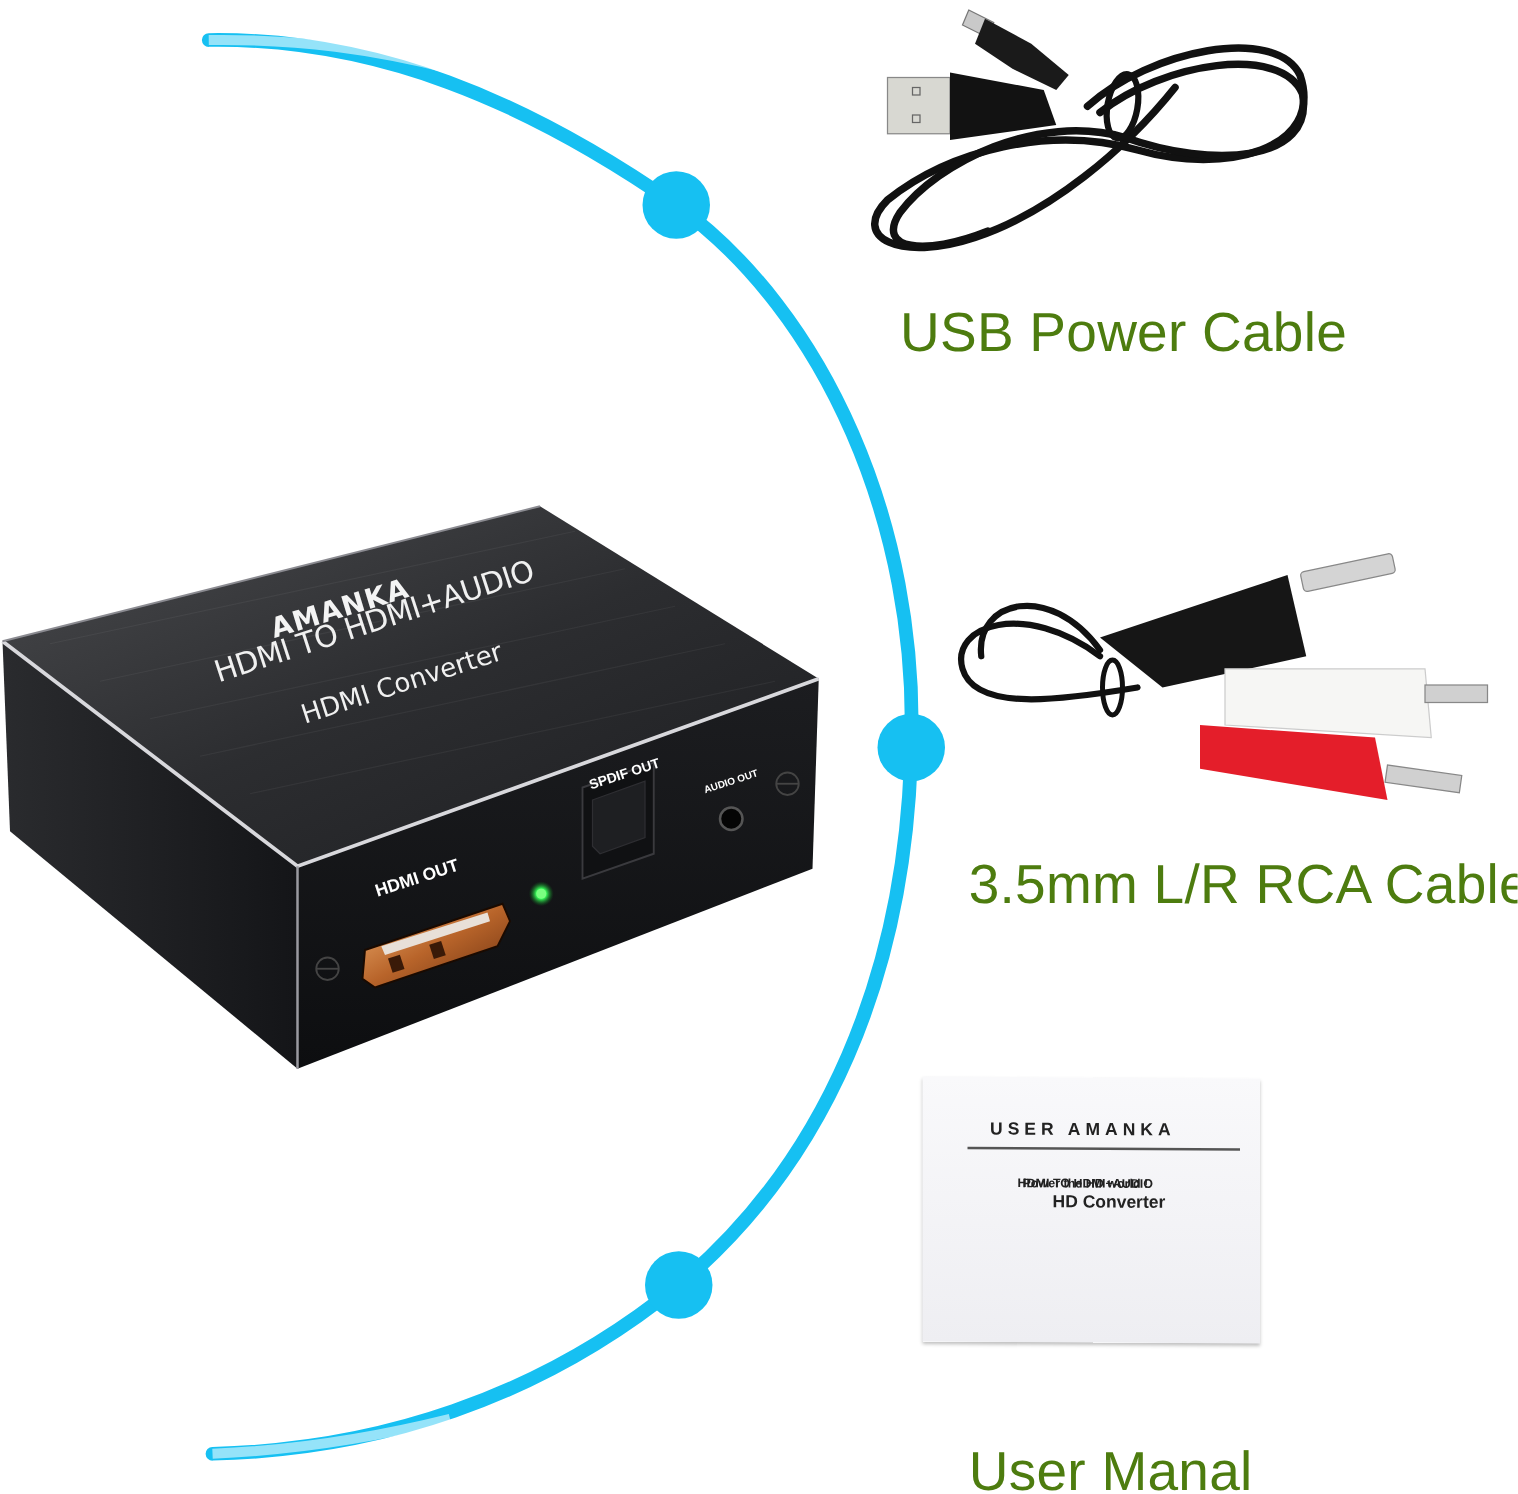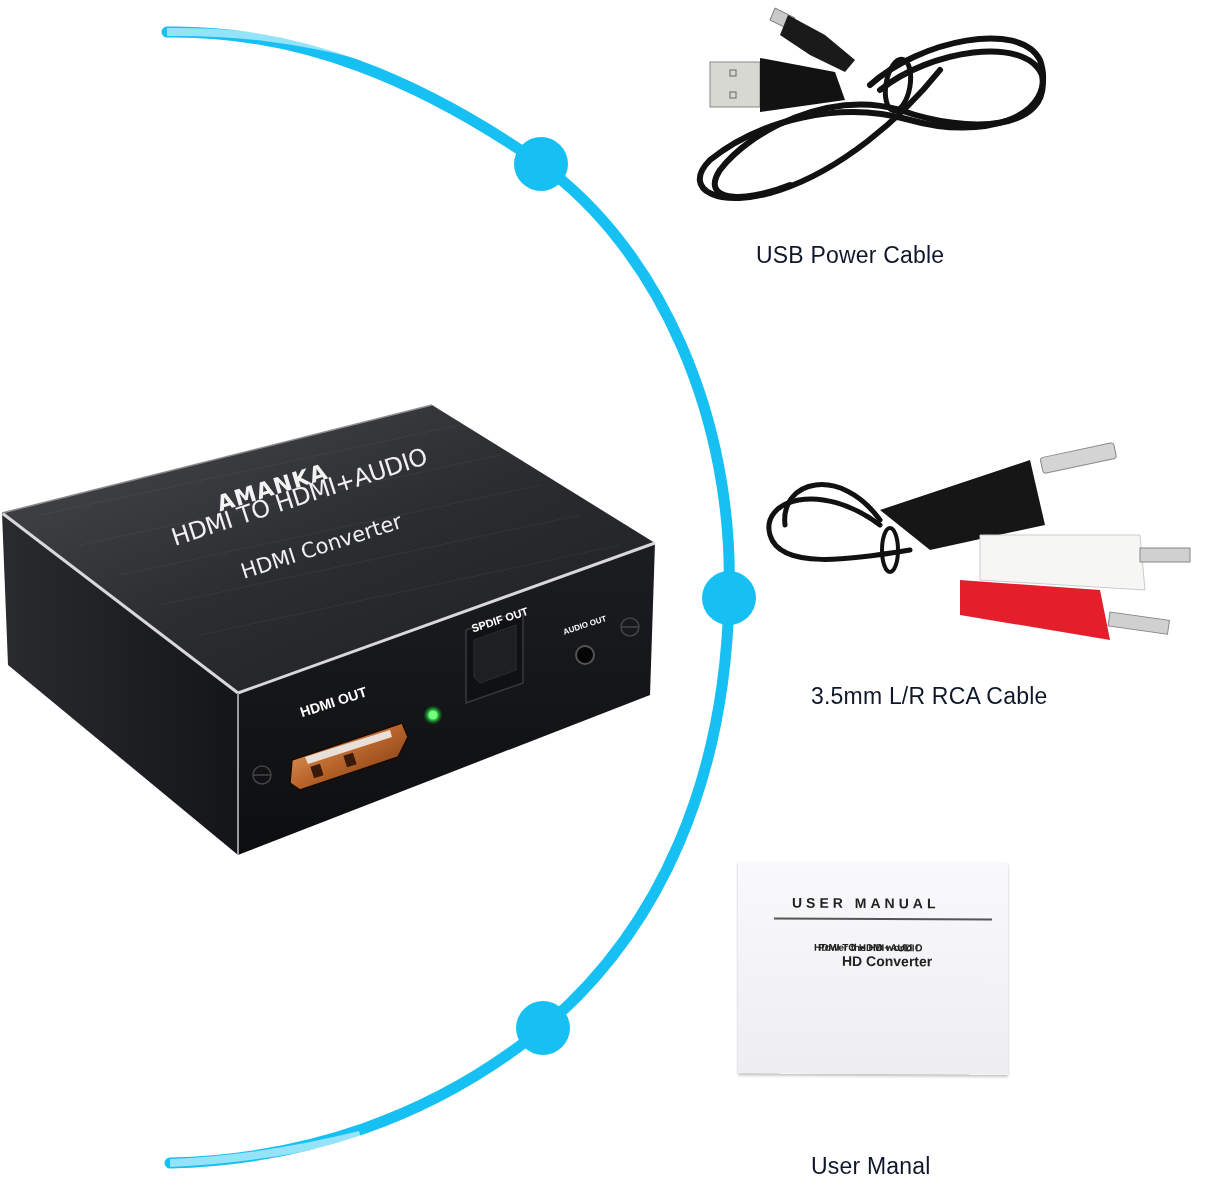--- a/index.html
+++ b/index.html
@@ -1,19 +1,19 @@
 <!DOCTYPE html>
 <html><head>
 <meta charset="utf-8">
 <style>
   html, body { margin:0; padding:0; background:#ffffff; }
   body { width:1214px; height:1195px; position:relative; overflow:hidden; font-family:"Liberation Sans", sans-serif; }
   .abs { position:absolute; }
   svg { display:block; }
-  .caption { position:absolute; color:#0f172a; font-family:"Liberation Sans", sans-serif; font-size:23px; white-space:nowrap; letter-spacing:0.2px;margin-left:36px; }
+  .caption { position:absolute; color:#4d7c0f; font-family:"Liberation Sans", sans-serif; font-size:44px; white-space:nowrap; letter-spacing:0.2px; }
 </style>
 </head>
 <body>
 
 <svg class="abs" style="left:0;top:0" width="1214" height="1195" viewBox="0 0 1214 1195">
   <defs>
     <linearGradient id="fadeTop" x1="0" y1="0" x2="1" y2="0">
       <stop offset="0" stop-color="#16c0f2" stop-opacity="0.2"></stop>
       <stop offset="1" stop-color="#16c0f2"></stop>
     </linearGradient>
@@ -133,19 +133,19 @@
 
   <polygon points="220,95 380,95 385,150 220,140" fill="#f6f6f4" stroke="#ccc"></polygon>
   <rect x="380" y="108" width="50" height="14" fill="#d0d0d0" stroke="#888"></rect>
 
   <polygon points="200,140 340,150 350,200 200,175" fill="#e41e2a"></polygon>
   <rect x="350" y="172" width="60" height="14" fill="#d0d0d0" stroke="#888" transform="rotate(8 350 172)"></rect>
 </svg>
 <div class="caption" style="left:775px;top:683px;text-align:right;">3.5mm L/R RCA Cable</div>
 
 <div class="abs" style="left:738px;top:862px;width:270px;height:212px;background:linear-gradient(180deg,#f9f9fb,#eeeef2);box-shadow:0 2px 3px rgba(0,0,0,0.25);transform:skewY(0.3deg);">
-  <div class="abs" style="left:54px;top:33px;font-weight:bold;font-size:14px;letter-spacing:4px;color:#222;">USER MANUAL</div>
+  <div class="abs" style="left:54px;top:33px;font-weight:bold;font-size:14px;letter-spacing:4px;color:#222;">USER AMANKA</div>
   <div class="abs" style="left:36px;top:56px;width:218px;height:2px;background:#555;"></div>
   <div class="abs" style="left:76px;top:80px;font-size:10px;font-weight:bold;color:#222;white-space:nowrap;">HDMI TO HDMI+AUDIO</div>
   <div class="abs" style="left:104px;top:91px;font-size:14px;font-weight:bold;color:#222;white-space:nowrap;">HD Converter</div>
   <div class="abs" style="left:80px;top:232px;font-size:10px;font-weight:bold;color:#222;white-space:nowrap;transform:translateY(-152px);">Power the HD world !</div>
 </div>
 <div class="caption" style="left:775px;top:1153px;">User Manal</div>
 
 </body></html>

